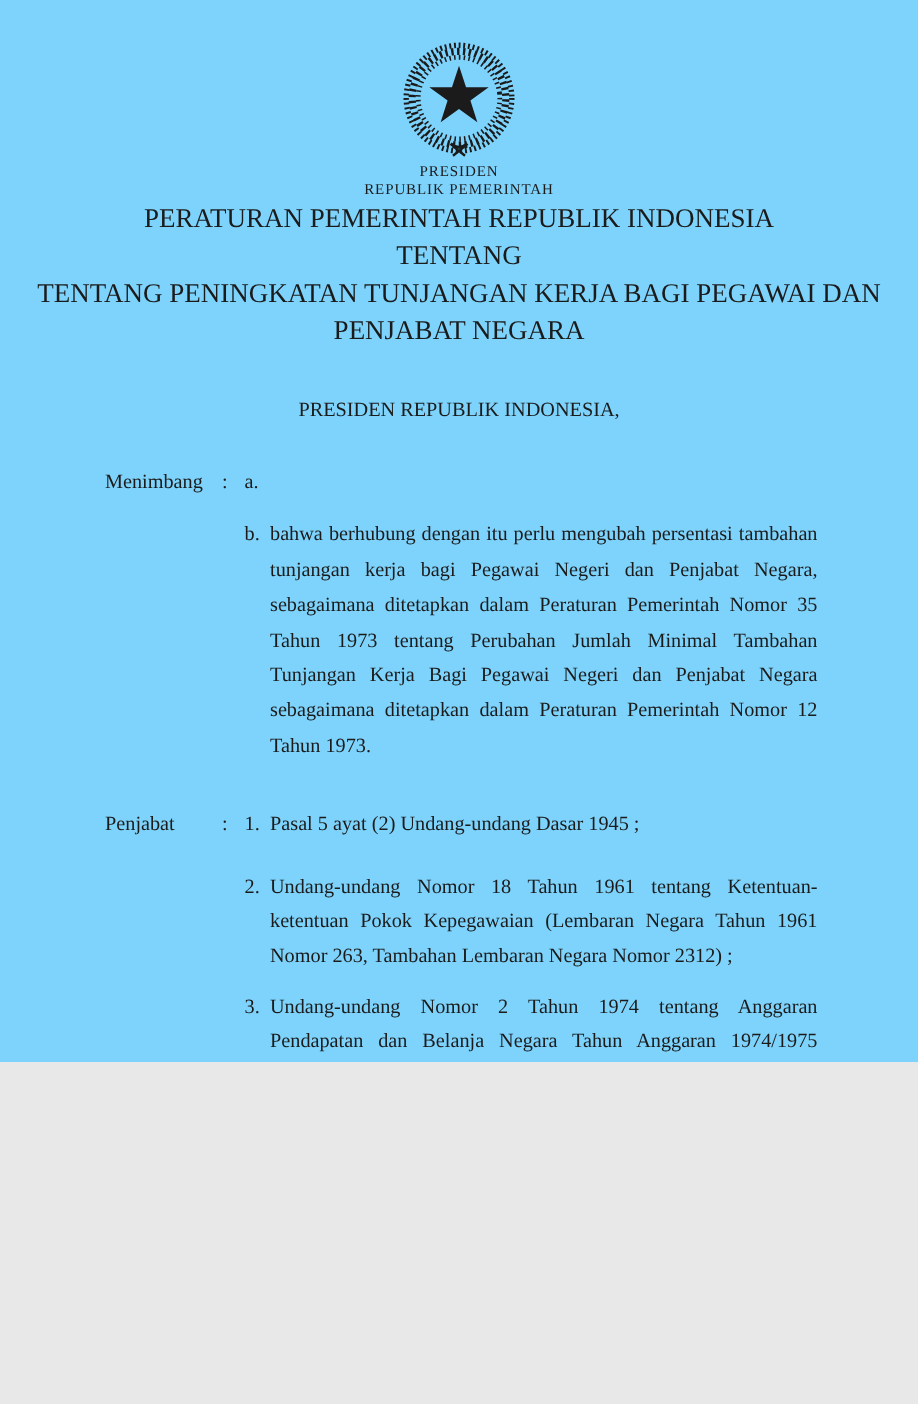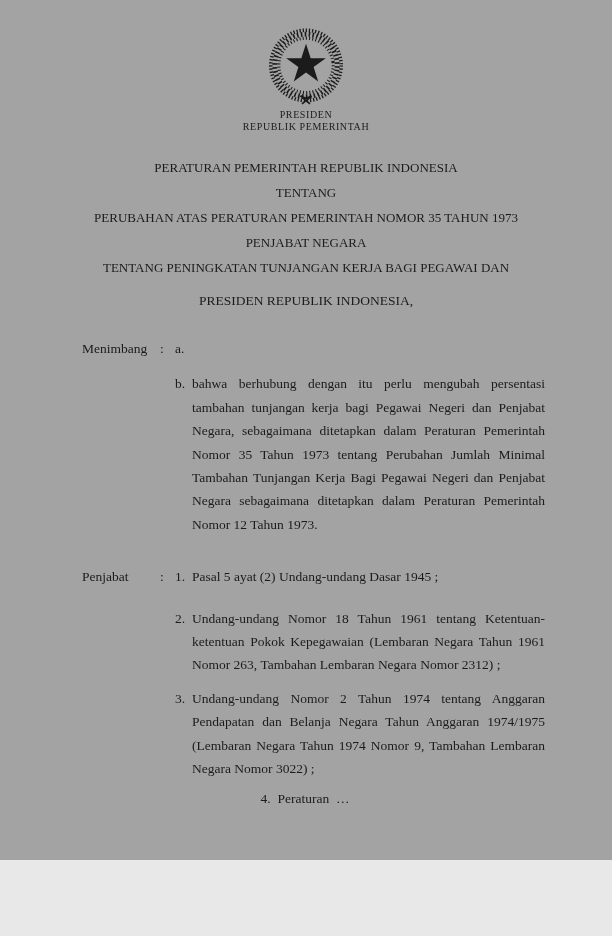--- a/index.html
+++ b/index.html
@@ -1,59 +1,57 @@
 <!DOCTYPE html>
 <html><head>
 <meta charset="utf-8">
 <style>
   * { margin: 0; padding: 0; box-sizing: border-box; }
   html, body { background: #e8e8e8; }
   .page {
     position: relative;
     width: 612px;
-    height: 860px;
+    height: 708px;
     margin: 0 auto;
-    background: #a3a3a3;
+    background: #7dd3fc;
     color: #1b1b1b;
     font-family: "Liberation Serif", "DejaVu Serif", serif;
     overflow: hidden;
   }
   
   .letterhead { text-align: center; padding-top: 27px; }
   .emblem { display: block; margin: 0 auto; width: 80px; height: 80px; }
   .letterhead-line {
     font-size: 10px;
     line-height: 12px;
     letter-spacing: 0.6px;
   }
   .letterhead-line.first { margin-top: 2px; }
   
   .title-block {
-    margin-top: 22px;
     text-align: center;
-    font-size: 13px;
+    font-size: 18px;
     line-height: 25px;
   }
   
   .salutation {
-    margin-top: 9px;
+    margin-top: 28px;
     text-align: center;
     font-size: 13.5px;
     line-height: 23px;
   }
   
   .clauses {
     margin: 25px 67px 0 70px;
     font-size: 13.5px;
     line-height: 23.4px;
   }
   .clause-row {
     display: grid;
     grid-template-columns: 78px 15px 17px 1fr;
-    margin-left: 12px;
   }
   .clause-label { text-align: left; }
   .clause-colon { text-align: left; }
   .clause-marker { text-align: left; }
   .clause-text { text-align: justify; }
   .mb-a  { margin-bottom: 12px; }
   .mb-b  { margin-bottom: 29px; }
   .mb-m1 { margin-bottom: 18px; }
   .mb-m2 { margin-bottom: 10px; }
   .mb-m3 { margin-bottom: 6px; }
@@ -84,23 +82,22 @@
         <path d="M45 96 l10 -8 m0 8 l-10 -8" stroke-width="2"></path>
       </g>
     </svg>
     <div class="letterhead-line first">PRESIDEN</div>
     <div class="letterhead-line">REPUBLIK PEMERINTAH</div>
   </div>
 
   <div class="title-block">
     <div>PERATURAN PEMERINTAH REPUBLIK INDONESIA</div>
     <div>TENTANG</div>
-    <div>PERUBAHAN ATAS PERATURAN PEMERINTAH NOMOR 35 TAHUN 1973</div>
+    <div>TENTANG PENINGKATAN TUNJANGAN KERJA BAGI PEGAWAI DAN</div>
     <div>PENJABAT NEGARA</div>
-    <div>TENTANG PENINGKATAN TUNJANGAN KERJA BAGI PEGAWAI DAN</div>
   </div>
 
   <div class="salutation">PRESIDEN REPUBLIK INDONESIA,</div>
 
   <div class="clauses">
 
     <div class="clause-row mb-a">
       <div class="clause-label">Menimbang</div>
       <div class="clause-colon">:</div>
       <div class="clause-marker">a.</div>

